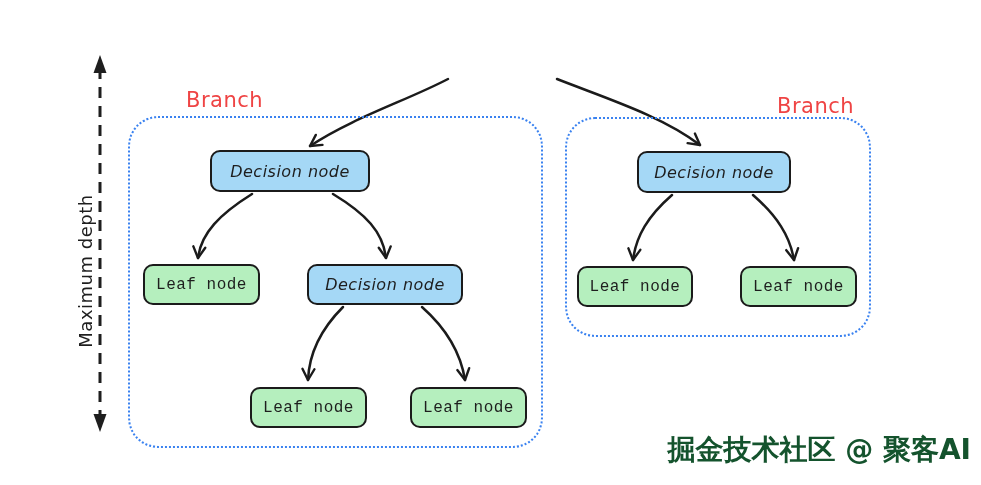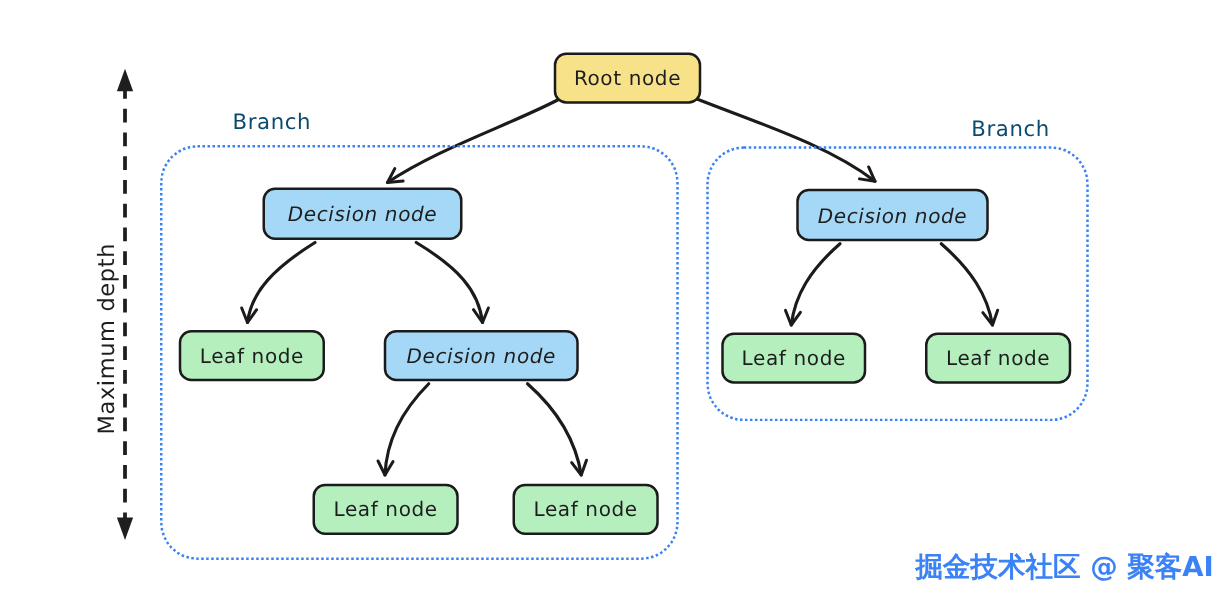--- a/index.html
+++ b/index.html
@@ -20,43 +20,43 @@
   .branch-box {
     position: absolute;
     border: 2.5px dotted #3a82f0;
     border-radius: 30px;
     background: transparent;
   }
   .branch-box.left  { left: 128px; top: 116px; width: 411px; height: 328px; }
   .branch-box.right { left: 565px; top: 117px; width: 302px; height: 216px; }
   .branch-label {
     position: absolute;
-    font-size: 17px;
+    font-size: 21px;
     letter-spacing: 0.5px;
-    color: #0c4a6e;
+    color: #ef4444;
     white-space: nowrap;
   }
   .branch-label.left  { left: 186px; top: 88px; }
   .branch-label.right { left: 777px; top: 94px; }
   .node {
     position: absolute;
     display: flex;
     align-items: center;
     justify-content: center;
     border: 2.5px solid #1b1b1b;
     border-radius: 10px;
     font-size: 16px;
     letter-spacing: 0.5px;
     color: #1e1e1e;
     box-sizing: border-box;
     white-space: nowrap;
   }
   .node.root     { background: #f8e289; }
   .node.decision { background: #a5d8f6; font-style: italic; }
-  .node.leaf     { background: #b5efbe; }
+  .node.leaf     { background: #b5efbe; font-family: Liberation Mono, monospace; }
 
   .node.n-root   { left: 443px; top: 42px;  width: 118px; height: 41px; }
   .node.n-ldec1  { left: 210px; top: 150px; width: 160px; height: 42px; }
   .node.n-lleaf1 { left: 143px; top: 264px; width: 117px; height: 41px; }
   .node.n-ldec2  { left: 307px; top: 264px; width: 156px; height: 41px; }
   .node.n-lleaf2 { left: 250px; top: 387px; width: 117px; height: 41px; }
   .node.n-lleaf3 { left: 410px; top: 387px; width: 117px; height: 41px; }
   .node.n-rdec1  { left: 637px; top: 151px; width: 154px; height: 42px; }
   .node.n-rleaf1 { left: 577px; top: 266px; width: 116px; height: 41px; }
   .node.n-rleaf2 { left: 740px; top: 266px; width: 117px; height: 41px; }
@@ -72,23 +72,23 @@
     letter-spacing: 0.5px;
     transform: rotate(-90deg);
     transform-origin: center;
     color: #1e1e1e;
     white-space: nowrap;
   }
   .watermark {
     position: absolute;
     right: 10px;
     bottom: 16px;
-    font-size: 22px;
+    font-size: 28px;
     font-weight: bold;
-    color: #3b82f6;
+    color: #14532d;
     text-shadow: 2px 2px 0 #ffffff, 3px 3px 2px rgba(255,255,255,0.9);
     white-space: nowrap;
   }
 </style>
 </head>
 <body>
 
 <div class="canvas">
 
   <svg class="arrows-layer" viewBox="0 0 981 485">
@@ -115,21 +115,20 @@
     <path d="M 672 195 C 648 216, 636 236, 633 260" fill="none" stroke="#1b1b1b" stroke-width="2.5" stroke-linecap="round" marker-end="url(#vhead)"></path>
     <path d="M 753 195 C 777 216, 790 236, 794 260" fill="none" stroke="#1b1b1b" stroke-width="2.5" stroke-linecap="round" marker-end="url(#vhead)"></path>
   </svg>
 
   <div class="branch-box left"></div>
   <div class="branch-box right"></div>
 
   <div class="branch-label left">Branch</div>
   <div class="branch-label right">Branch</div>
 
-  <div class="node root n-root">Root node</div>
 
   <div class="node decision n-ldec1">Decision node</div>
   <div class="node leaf n-lleaf1">Leaf node</div>
   <div class="node decision n-ldec2">Decision node</div>
   <div class="node leaf n-lleaf2">Leaf node</div>
   <div class="node leaf n-lleaf3">Leaf node</div>
 
   <div class="node decision n-rdec1">Decision node</div>
   <div class="node leaf n-rleaf1">Leaf node</div>
   <div class="node leaf n-rleaf2">Leaf node</div>

